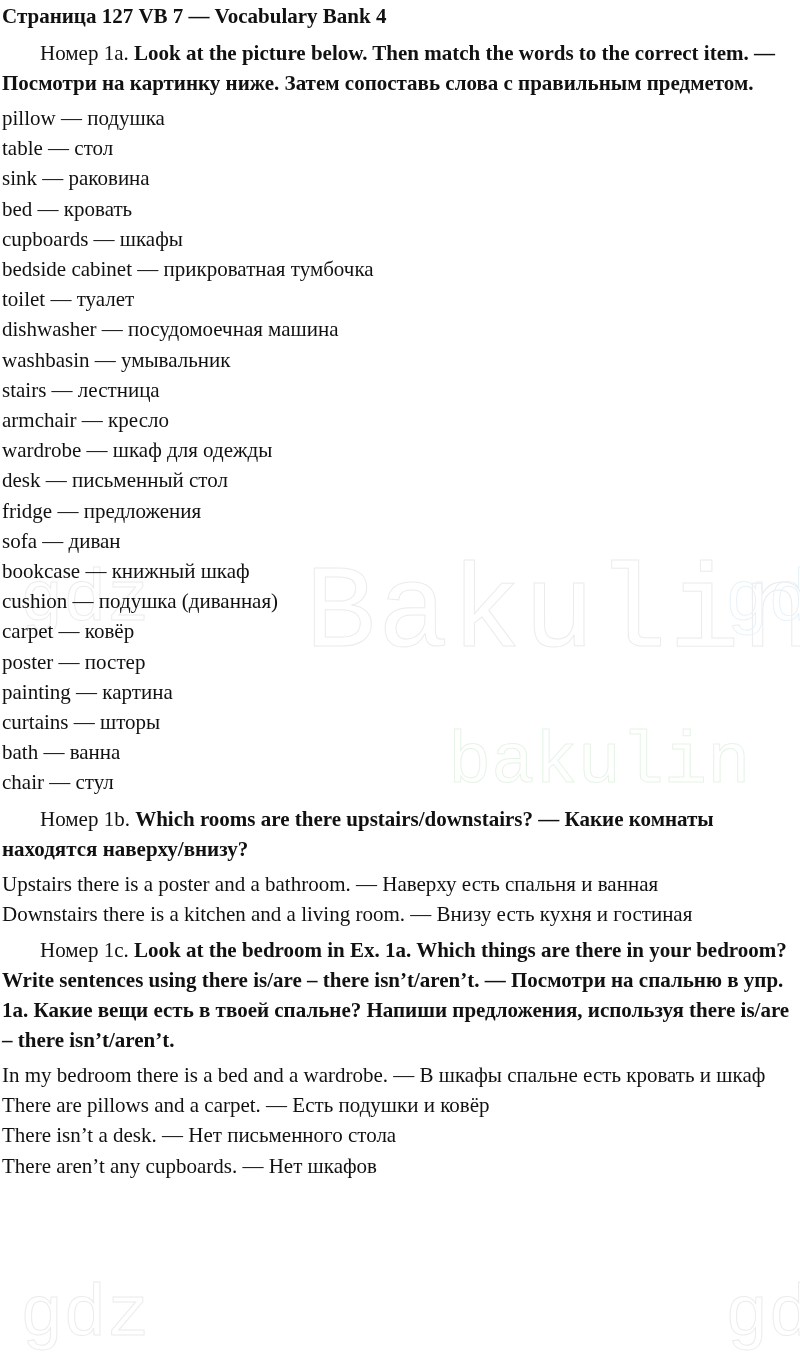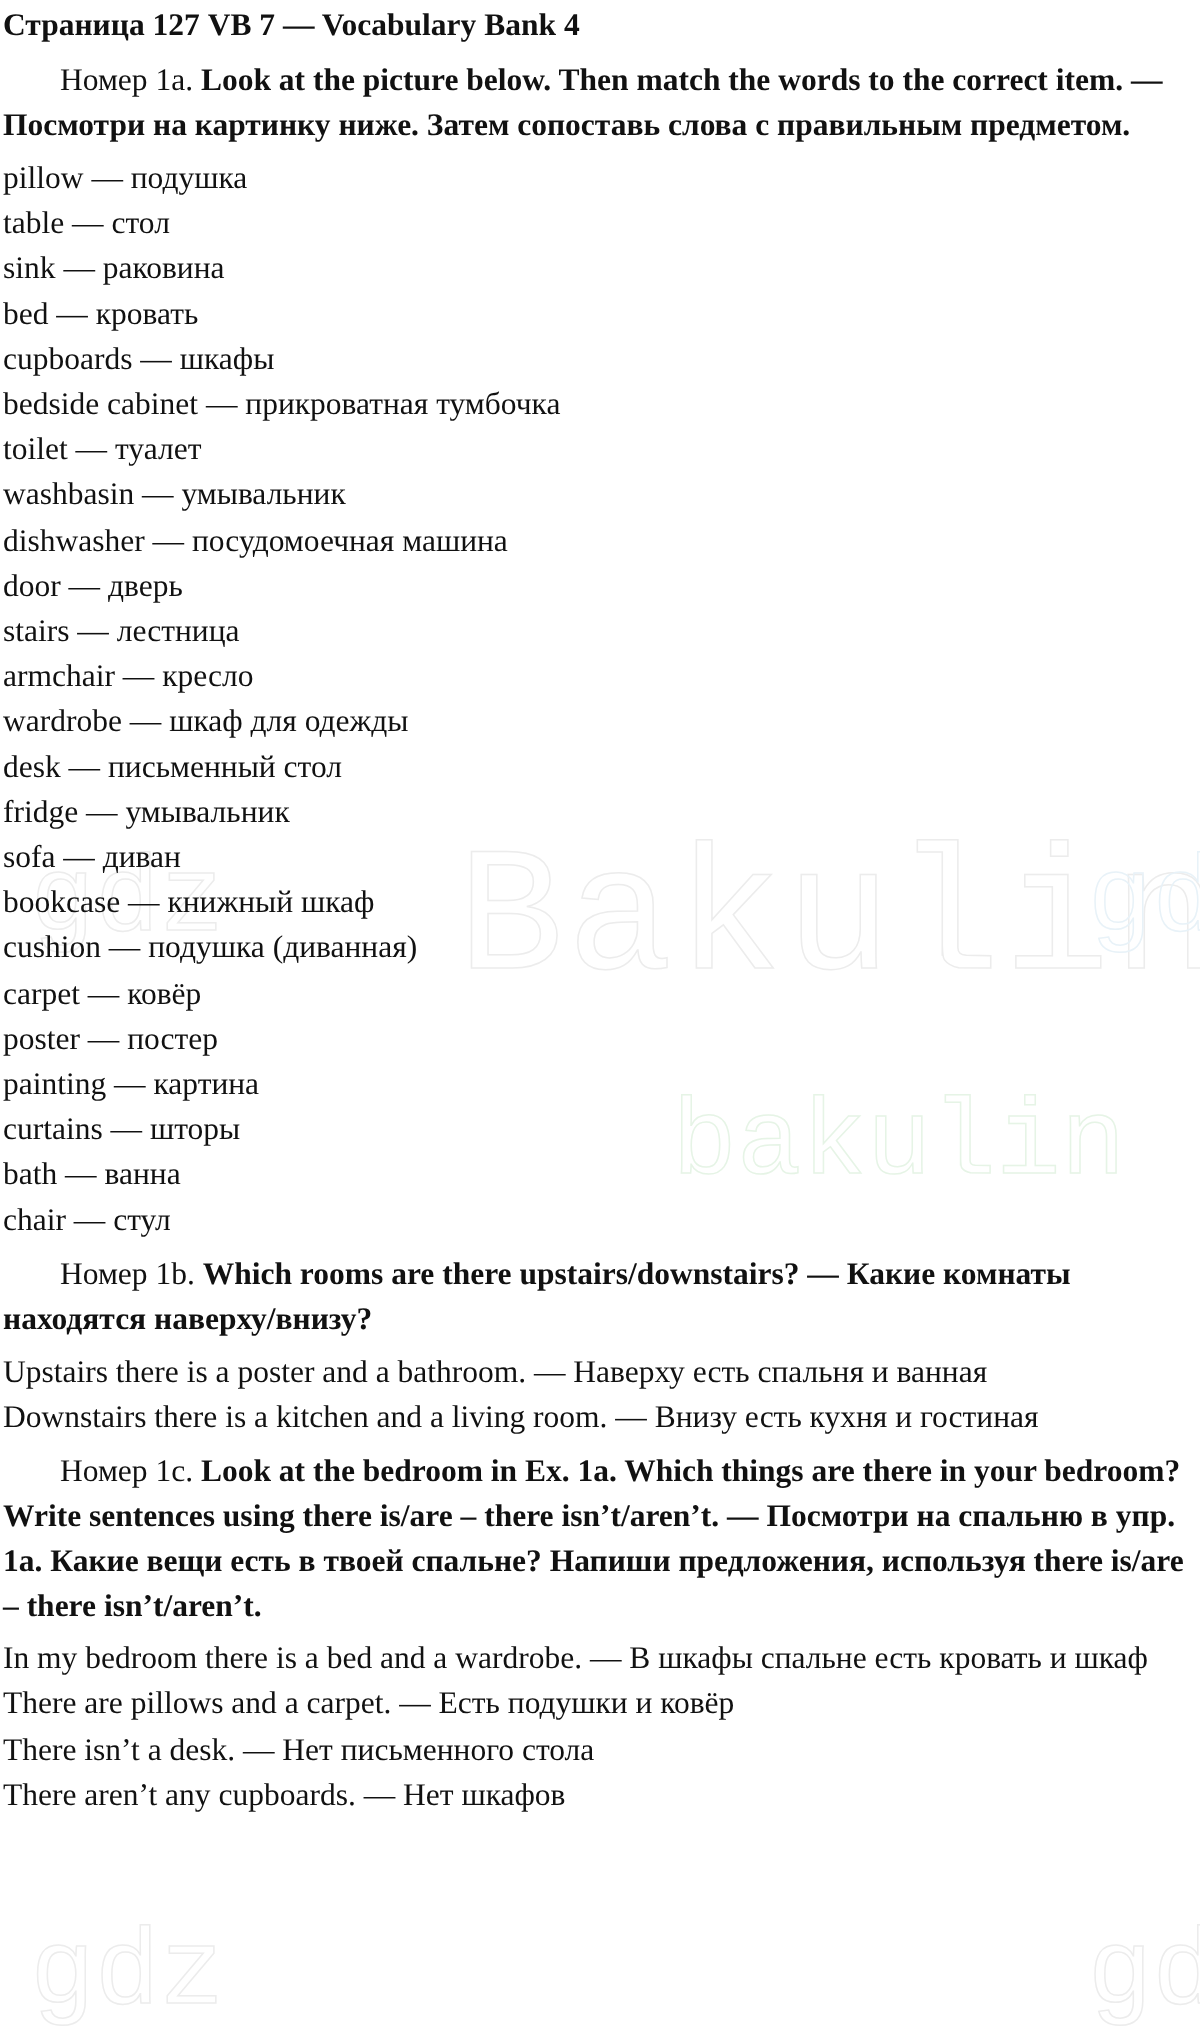--- a/index.html
+++ b/index.html
@@ -43,28 +43,27 @@
       <span class="q">Look at the picture below. Then match the words to the correct item. — Посмотри на картинку ниже. Затем сопоставь слова с правильным предметом.</span>
     </p>
     <div class="lines">
       <div class="line">pillow — подушка</div>
       <div class="line">table — стол</div>
       <div class="line">sink — раковина</div>
       <div class="line">bed — кровать</div>
       <div class="line">cupboards — шкафы</div>
       <div class="line">bedside cabinet — прикроватная тумбочка</div>
       <div class="line">toilet — туалет</div>
+      <div class="line">dishwasher — посудомоечная машина</div>
       <div class="line">washbasin — умывальник</div>
-      <div class="line">dishwasher — посудомоечная машина</div>
-      <div class="line">door — дверь</div>
       <div class="line">stairs — лестница</div>
       <div class="line">armchair — кресло</div>
       <div class="line">wardrobe — шкаф для одежды</div>
       <div class="line">desk — письменный стол</div>
-      <div class="line">fridge — умывальник</div>
+      <div class="line">fridge — предложения</div>
       <div class="line">sofa — диван</div>
       <div class="line">bookcase — книжный шкаф</div>
       <div class="line">cushion — подушка (диванная)</div>
       <div class="line">carpet — ковёр</div>
       <div class="line">poster — постер</div>
       <div class="line">painting — картина</div>
       <div class="line">curtains — шторы</div>
       <div class="line">bath — ванна</div>
       <div class="line">chair — стул</div>
     </div>

